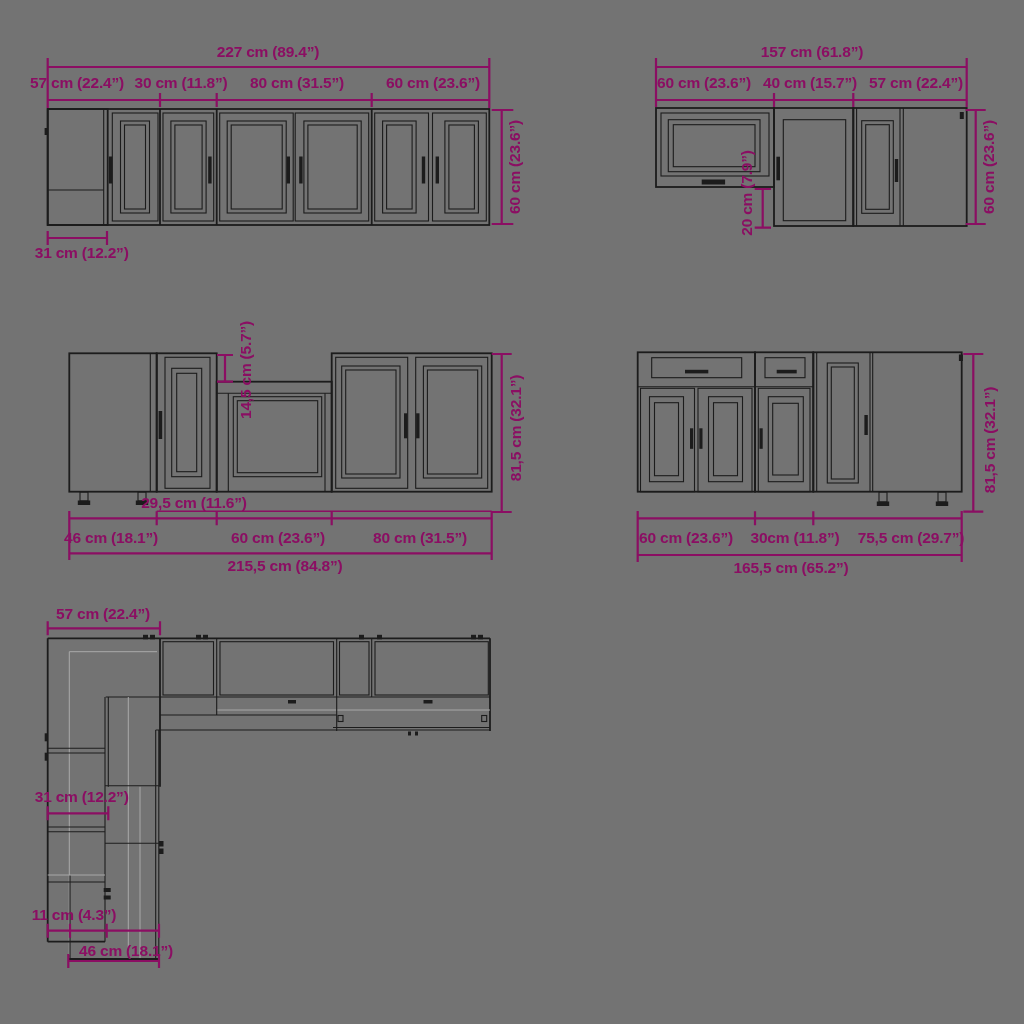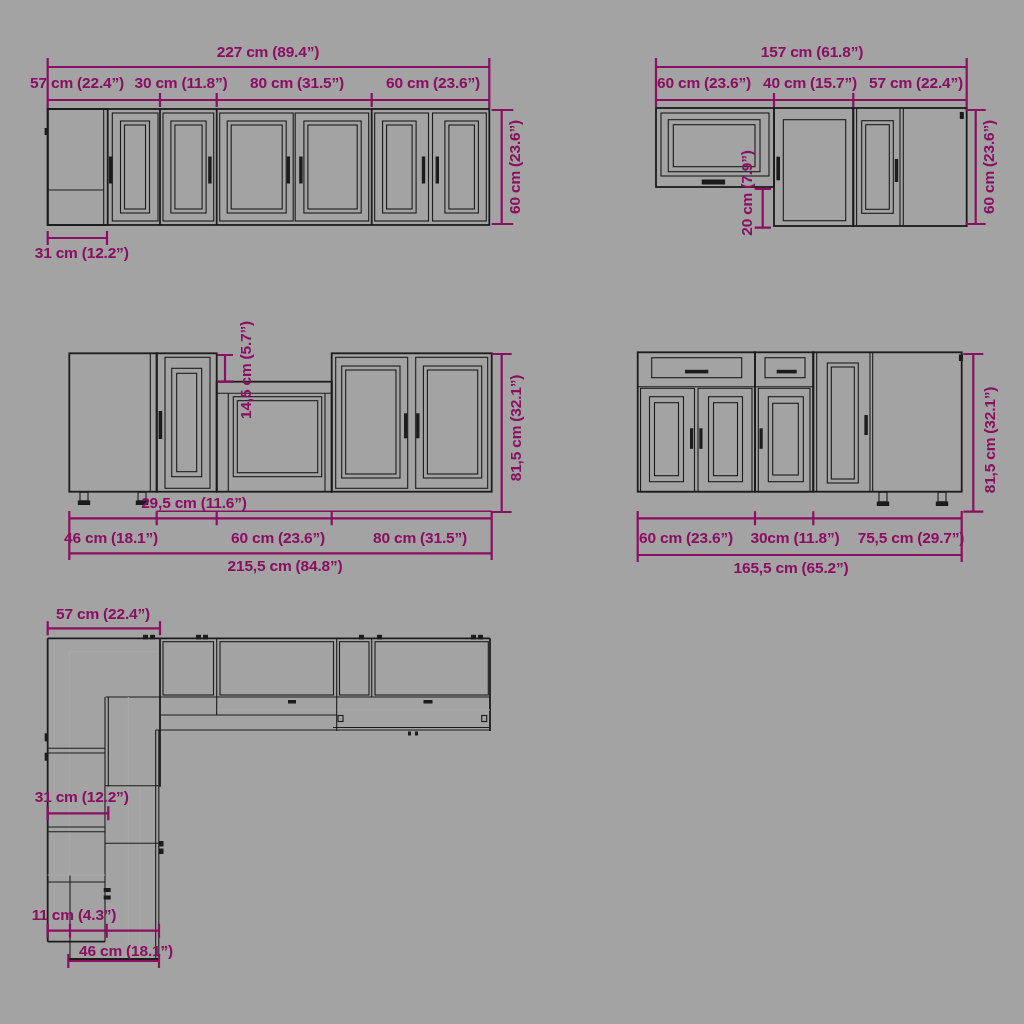--- a/index.html
+++ b/index.html
@@ -1,16 +1,16 @@
 <!DOCTYPE html>
 <html><head>
 <meta charset="utf-8">
 <style>
   html,body{margin:0;padding:0;background:#ffffff;}
-  .stage{position:relative;width:1024px;height:1024px;background:#a3a3a3;overflow:hidden;
+  .stage{position:relative;width:1024px;height:1024px;background:#737373;overflow:hidden;
          font-family:"Liberation Sans", sans-serif;}
   svg{display:block;}
   
   .cab{stroke:#1c1c1c;stroke-width:1.8;fill:none;}
   .thin{stroke:#1c1c1c;stroke-width:1.1;fill:none;}
   .faint{stroke:#a9a9a9;stroke-width:1;fill:none;}
   .blk{fill:#1c1c1c;stroke:none;}
   
   .dim{stroke:#8b0e63;stroke-width:2.2;fill:none;}
   .dimthin{stroke:#8b0e63;stroke-width:1.6;fill:none;}

